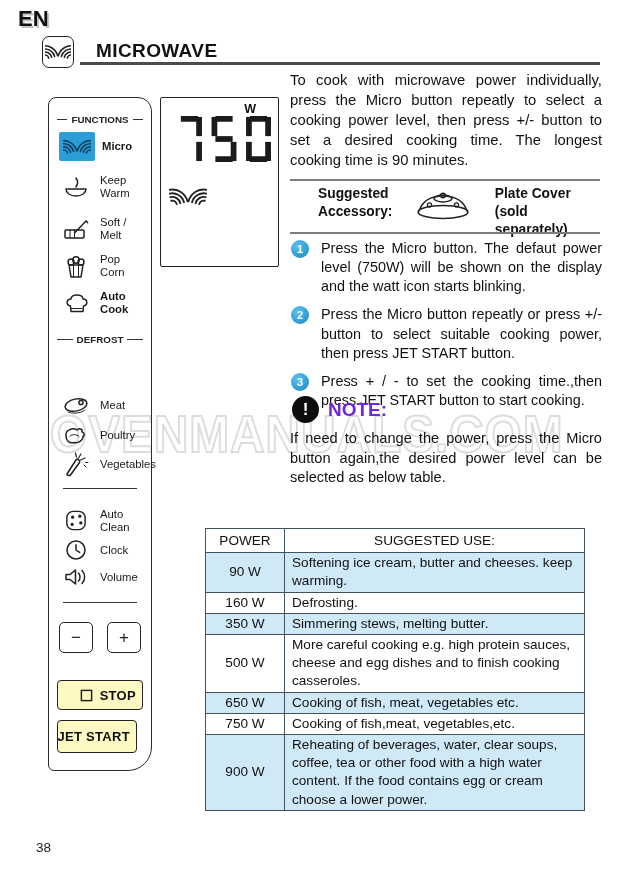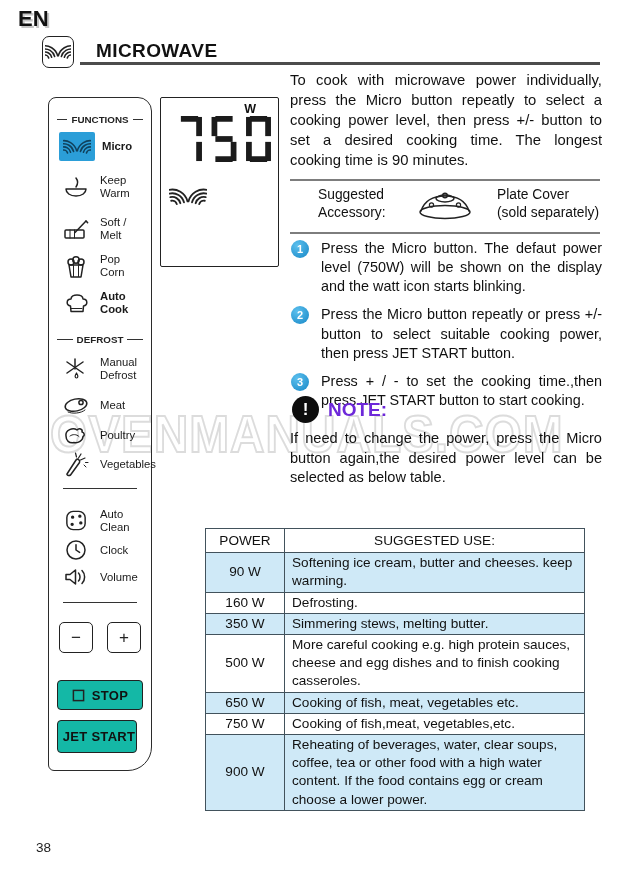--- a/index.html
+++ b/index.html
@@ -27,34 +27,34 @@
   .pitem{position:absolute;left:10px;width:88px;display:flex;align-items:center;gap:7px;cursor:pointer;}
   .picon{width:34px;min-width:34px;display:flex;align-items:center;justify-content:center;color:#222;}
   .picon.tile{width:36px;min-width:36px;height:29px;background:#2b9ed8;border-radius:2px;color:#10415c;}
   .plabel{font-size:11.3px;line-height:1.15;color:#1a1a1a;}
   .plabel.semibold{font-weight:600;}
   .plabel.bold{font-weight:700;}
   .pdiv{position:absolute;left:14px;width:74px;height:1.4px;background:#333;}
   .pmbtn{position:absolute;width:34px;height:31px;border:1.4px solid #222;border-radius:5px;
          display:flex;align-items:center;justify-content:center;font-size:17px;color:#222;
          background:#fff;cursor:pointer;}
-  .bigbtn{position:absolute;left:8px;border:1.6px solid #222;border-radius:4px;background:#14b8a6;
-          display:flex;align-items:center;justify-content:center;gap:7px;cursor:pointer;}
+  .bigbtn{position:absolute;left:8px;border:1.6px solid #222;border-radius:4px;background:#fef9c3;
+          display:flex;align-items:center;justify-content:flex-end;gap:7px;cursor:pointer;}
   .bigbtn .blabel{font-size:13px;font-weight:600;letter-spacing:.3px;color:#111;white-space:nowrap;}
   
   .display{position:absolute;left:160px;top:97px;width:117px;height:168px;border:1.9px solid #222;
            border-radius:2px;background:#fff;}
   .wlabel{position:absolute;right:22px;top:4px;font-size:12.5px;font-weight:700;color:#111;}
   .digits{position:absolute;right:7px;top:18px;fill:#1b1b1b;}
   .dwave{position:absolute;left:8px;top:86px;color:#222;}
   
   .intro{position:absolute;left:290px;top:70px;width:312px;margin:0;font-size:14.8px;
          line-height:1.36;text-align:justify;color:#111;}
   .rline{position:absolute;left:290px;width:310px;height:1.5px;background:#7d7d7d;}
-  .acc{position:absolute;left:290px;top:185px;width:312px;display:flex;align-items:center;}
+  .acc{position:absolute;left:290px;top:185px;width:312px;display:flex;font-weight:bold;}
   .acc-label{width:96px;margin-left:28px;font-size:13.8px;line-height:1.32;color:#111;}
   .acc-icon{color:#222;margin-left:2px;}
   .acc-name{margin-left:23px;font-size:13.8px;line-height:1.32;color:#111;}
   .steps{position:absolute;left:290px;top:239px;width:312px;margin:0;padding:0;list-style:none;}
   .step{position:relative;margin-bottom:9px;padding-left:31px;text-align:justify;
         font-size:14.4px;line-height:1.33;color:#111;}
   .badge{position:absolute;left:1px;top:1px;width:18px;height:18px;border-radius:50%;
          background:radial-gradient(circle at 35% 30%,#5cc0ee,#1787c6);color:#fff;
          font-size:11px;font-weight:700;display:flex;align-items:center;justify-content:center;}
   .note-hd{position:absolute;left:292px;top:396px;display:flex;align-items:center;gap:9px;}
@@ -166,30 +166,20 @@
           <path d="M11.5 13.5 v11 M16.5 13.5 v11" stroke-width="1"></path>
         </svg>
       </span>
       <span class="plabel">Pop Corn</span>
     </div>
 
     <div class="psec" style="top:236px">
       <span>DEFROST</span>
     </div>
 
-    <div class="pitem" style="top:258px">
-      <span class="picon">
-        <svg width="28" height="26" viewBox="0 0 28 26" fill="none" stroke="#222" stroke-width="1.5" stroke-linecap="round" stroke-linejoin="round">
-          <path d="M5 6 L21 17 M21 6 L5 17"></path>
-          <path d="M13 3 v10"></path>
-          <path d="M14.5 17 c-1.8 2.8 -1.8 5 0 5 c1.8 0 1.8 -2.2 0 -5 z" stroke-width="1.2"></path>
-        </svg>
-      </span>
-      <span class="plabel">Manual Defrost</span>
-    </div>
 
     <div class="pitem" style="top:295px">
       <span class="picon">
         <svg width="30" height="24" viewBox="0 0 30 24" fill="none" stroke="#222" stroke-width="1.5" stroke-linejoin="round" stroke-linecap="round">
           <ellipse cx="15" cy="12" rx="11" ry="6" transform="rotate(-12 15 12)"></ellipse>
           <circle cx="20" cy="9.5" r="2.1"></circle>
           <path d="M7 19 c4 2 13 1.5 17 -2" stroke-width="1"></path>
         </svg>
       </span>
       <span class="plabel">Meat</span>

